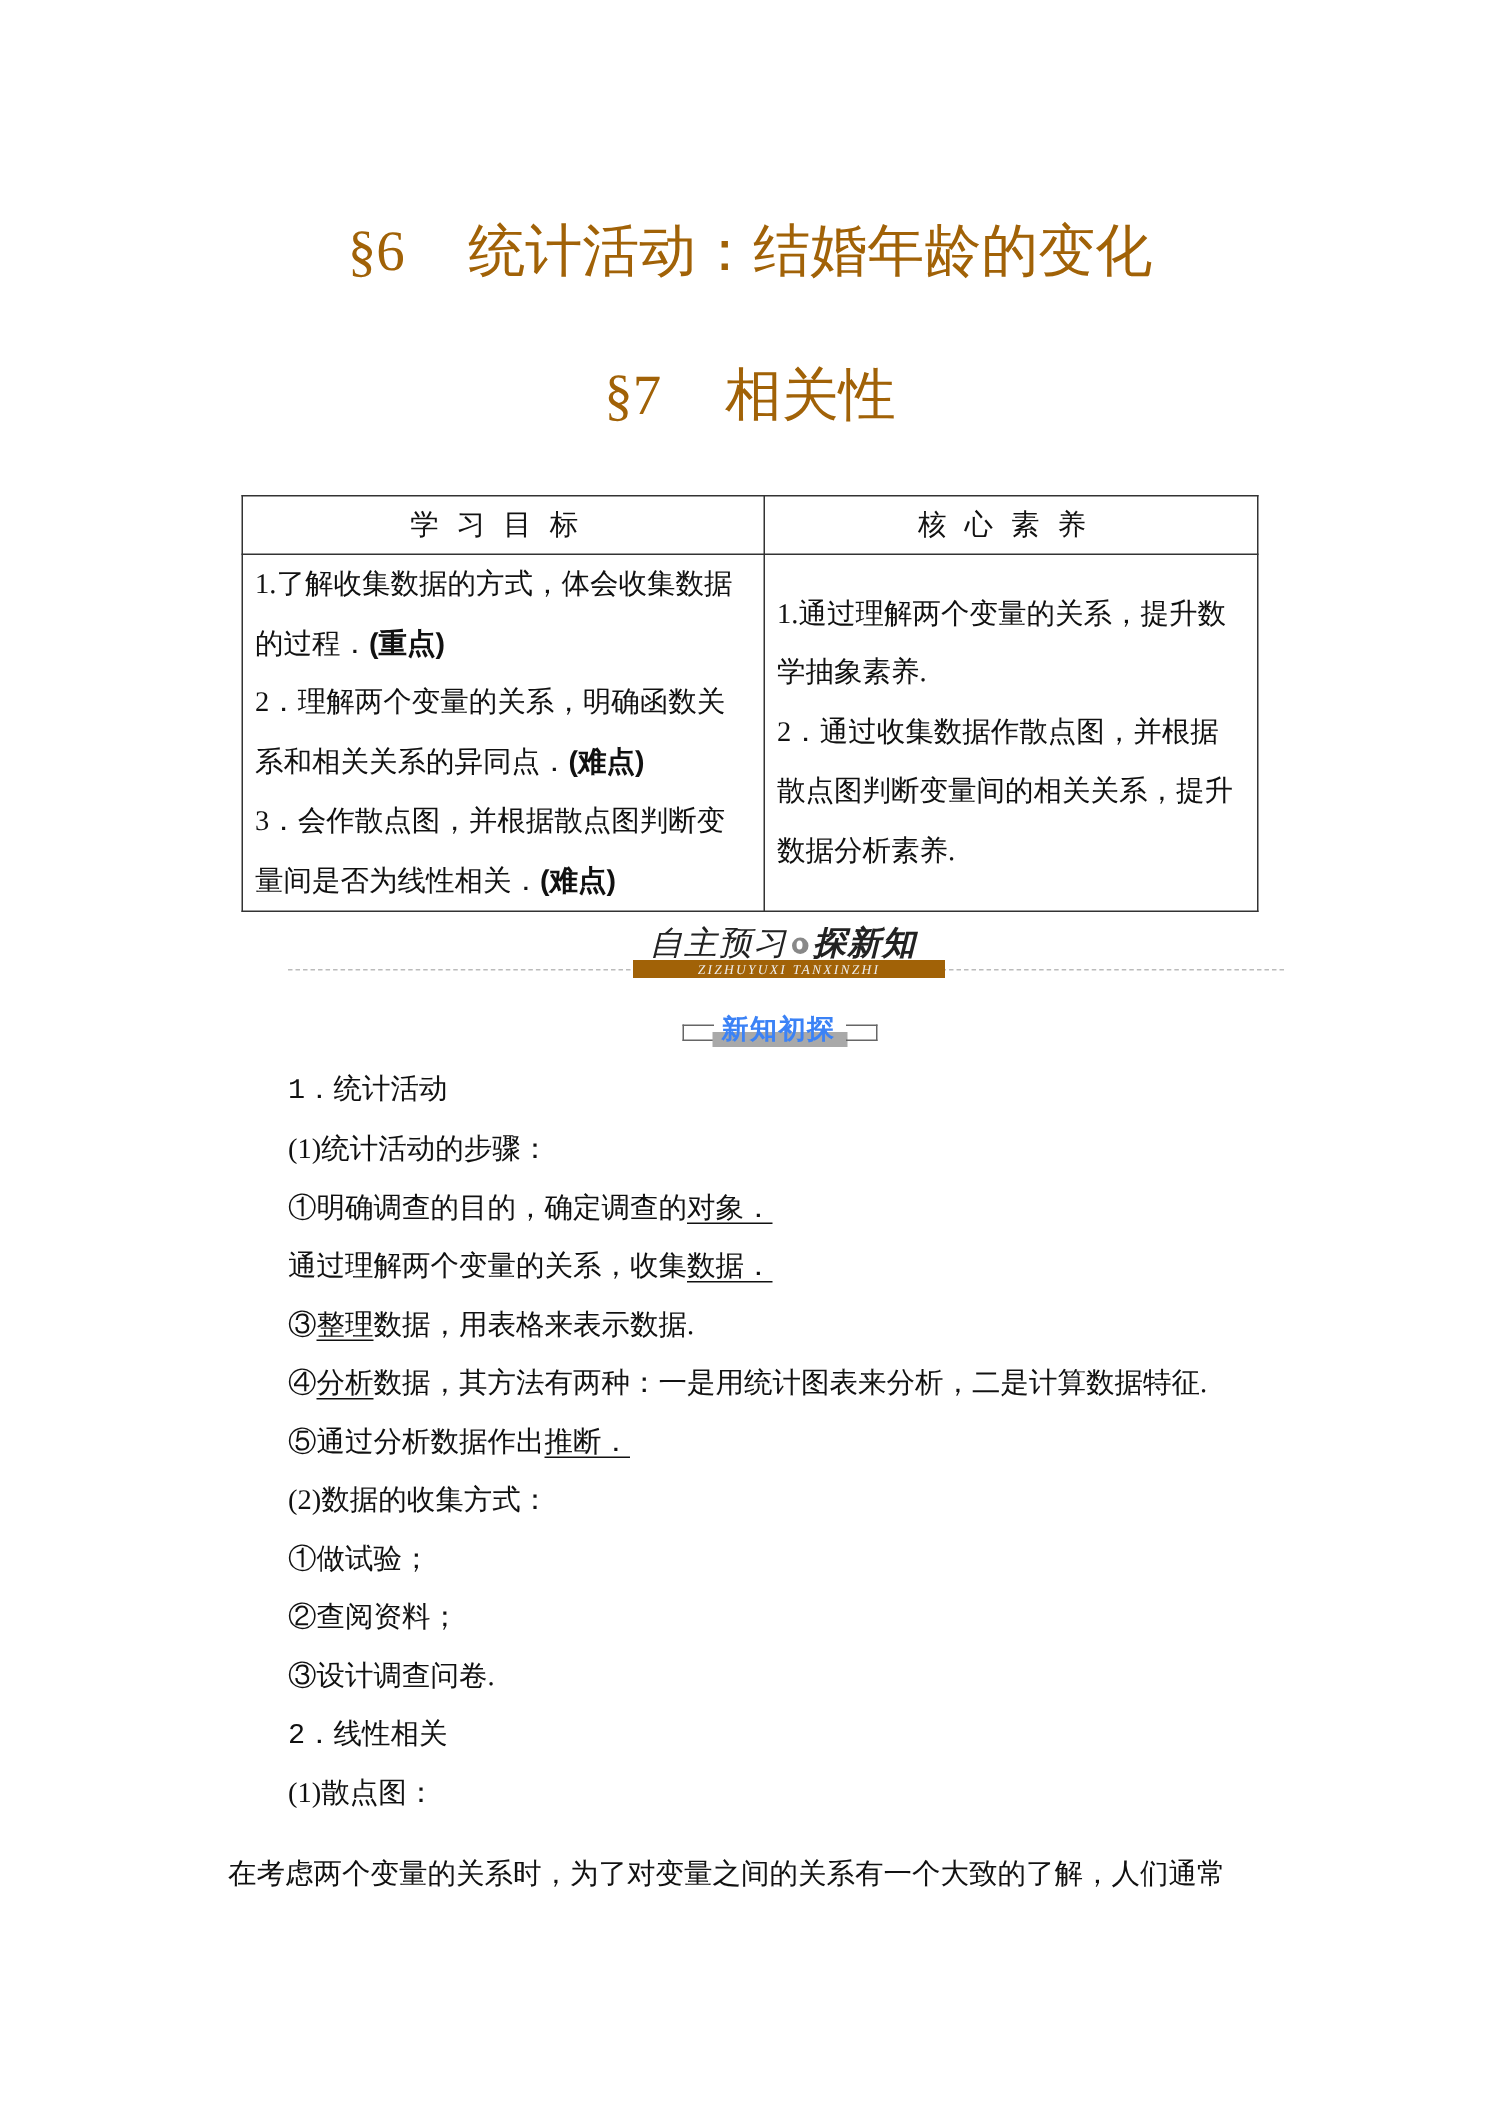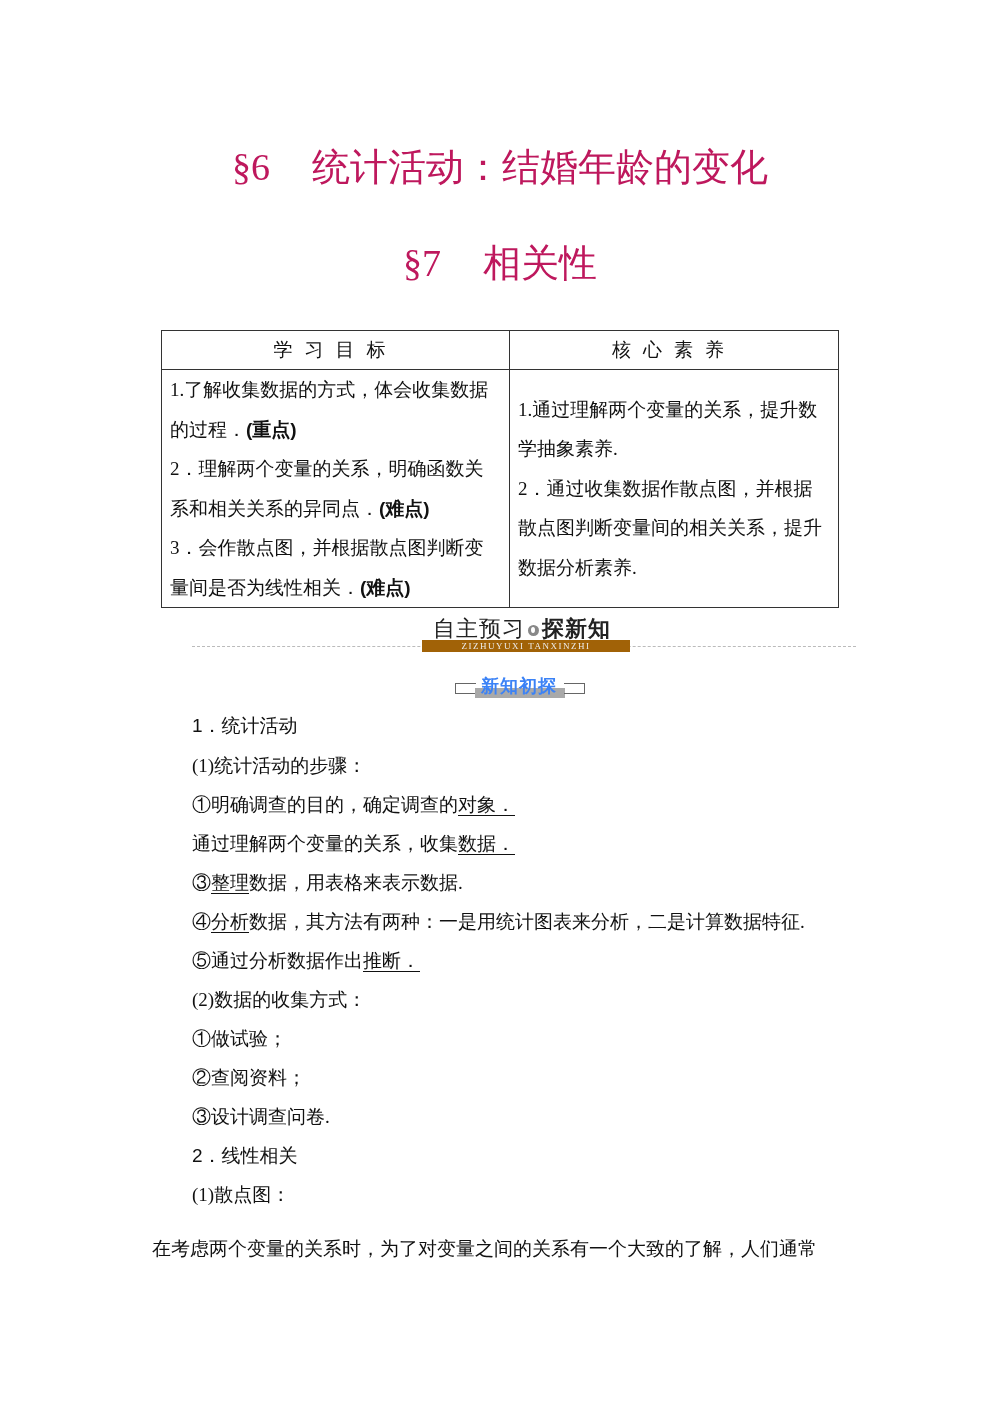--- a/index.html
+++ b/index.html
@@ -15,21 +15,21 @@
       color: #111;
       font-family: "Liberation Serif", "DejaVu Serif", serif;
     }
     .title {
       position: absolute;
       left: 0;
       width: 1000px;
       text-align: center;
       font-family: "Liberation Sans", "DejaVu Sans", sans-serif;
       font-size: 38px;
-      color: #be185d;
+      color: #a16207;
       white-space: pre;
     }
     .title .sec {
       font-family: "Liberation Serif", "DejaVu Serif", serif;
     }
     #title1 { top: 142px; }
     #title2 { top: 238px; }
 
     table.goals {
       position: absolute;
@@ -62,20 +62,21 @@
       font-family: "Liberation Sans", "DejaVu Sans", sans-serif;
       font-weight: bold;
     }
 
     .banner {
       position: absolute;
       top: 614px;
       left: 0;
       width: 1000px;
       height: 40px;
+      font-style: italic;
     }
     .banner .dots {
       position: absolute;
       top: 32px;
       left: 192px;
       width: 664px;
       border-top: 1px dashed #bbb;
     }
     .banner .main {
       position: absolute;
@@ -153,21 +154,21 @@
       letter-spacing: 1px;
     }
 
     .body-line {
       position: absolute;
       left: 192px;
       font-size: 19px;
       white-space: nowrap;
     }
     .body-line.heading {
-      font-family: Liberation Sans, sans-serif;
+      font-family: Liberation Mono, monospace;
     }
     .u {
       text-decoration: underline;
       text-underline-offset: 4px;
     }
     .full-line {
       position: absolute;
       left: 152px;
       font-size: 19px;
       font-family: "Liberation Sans", "DejaVu Sans", sans-serif;

